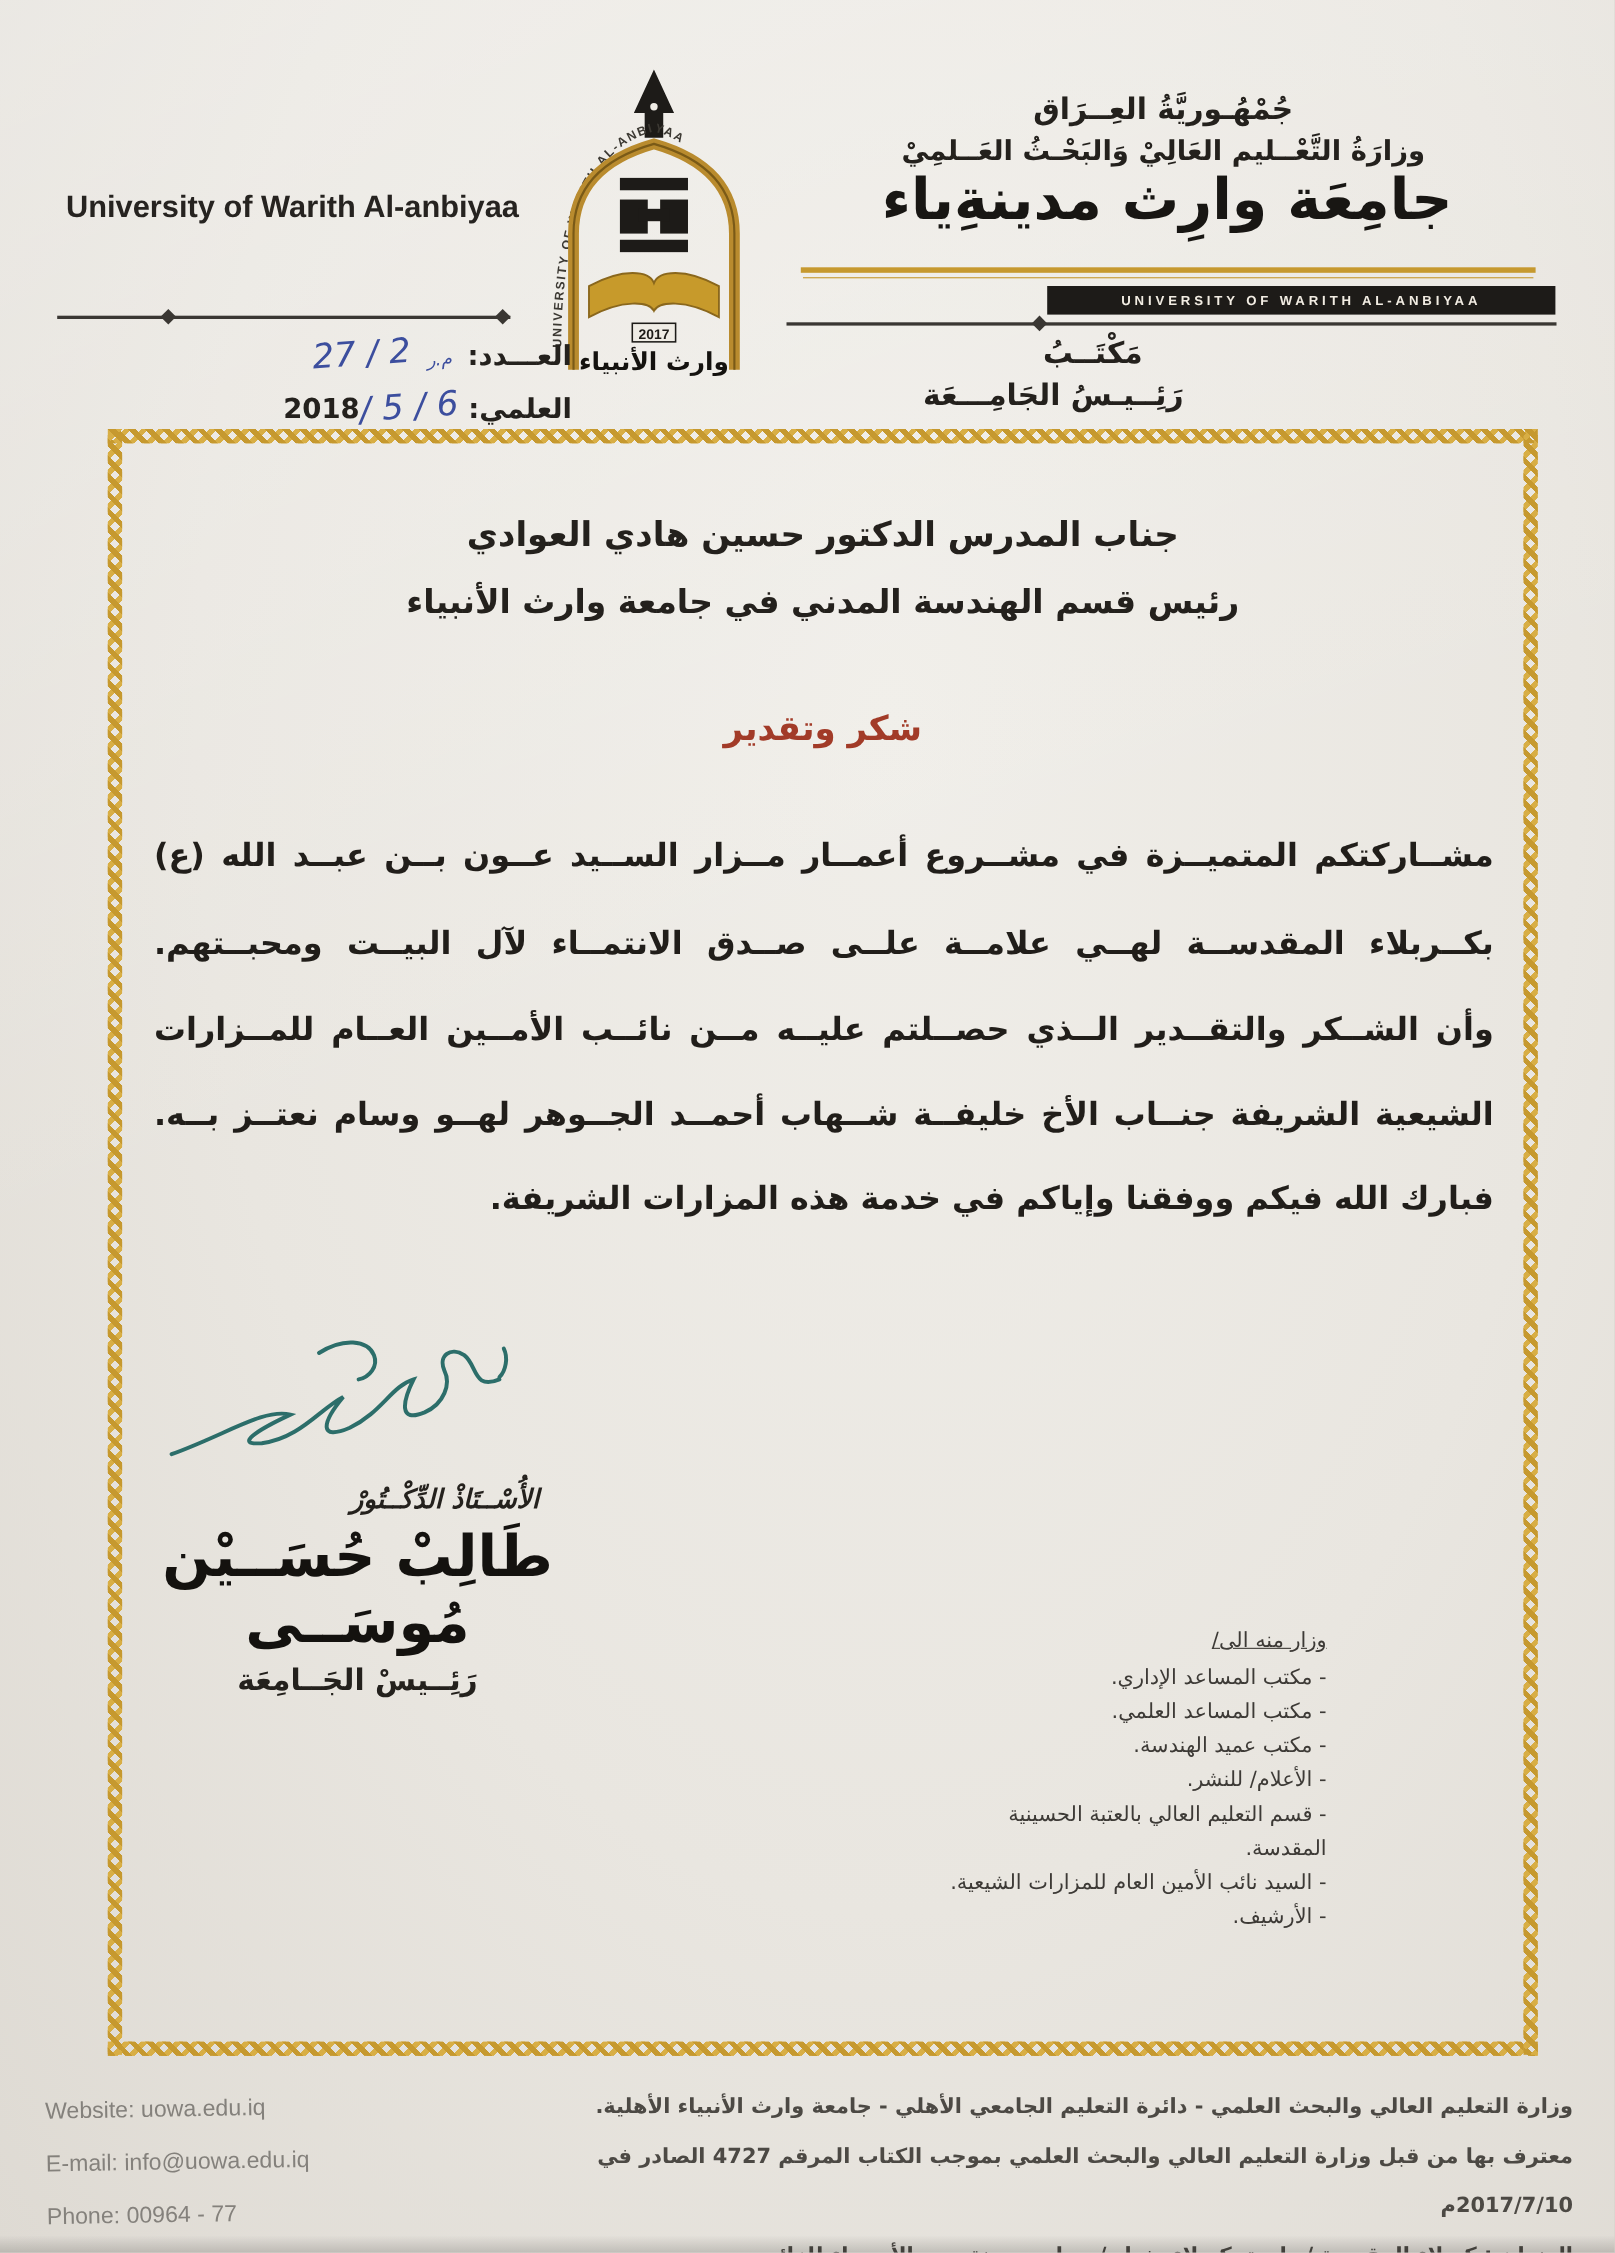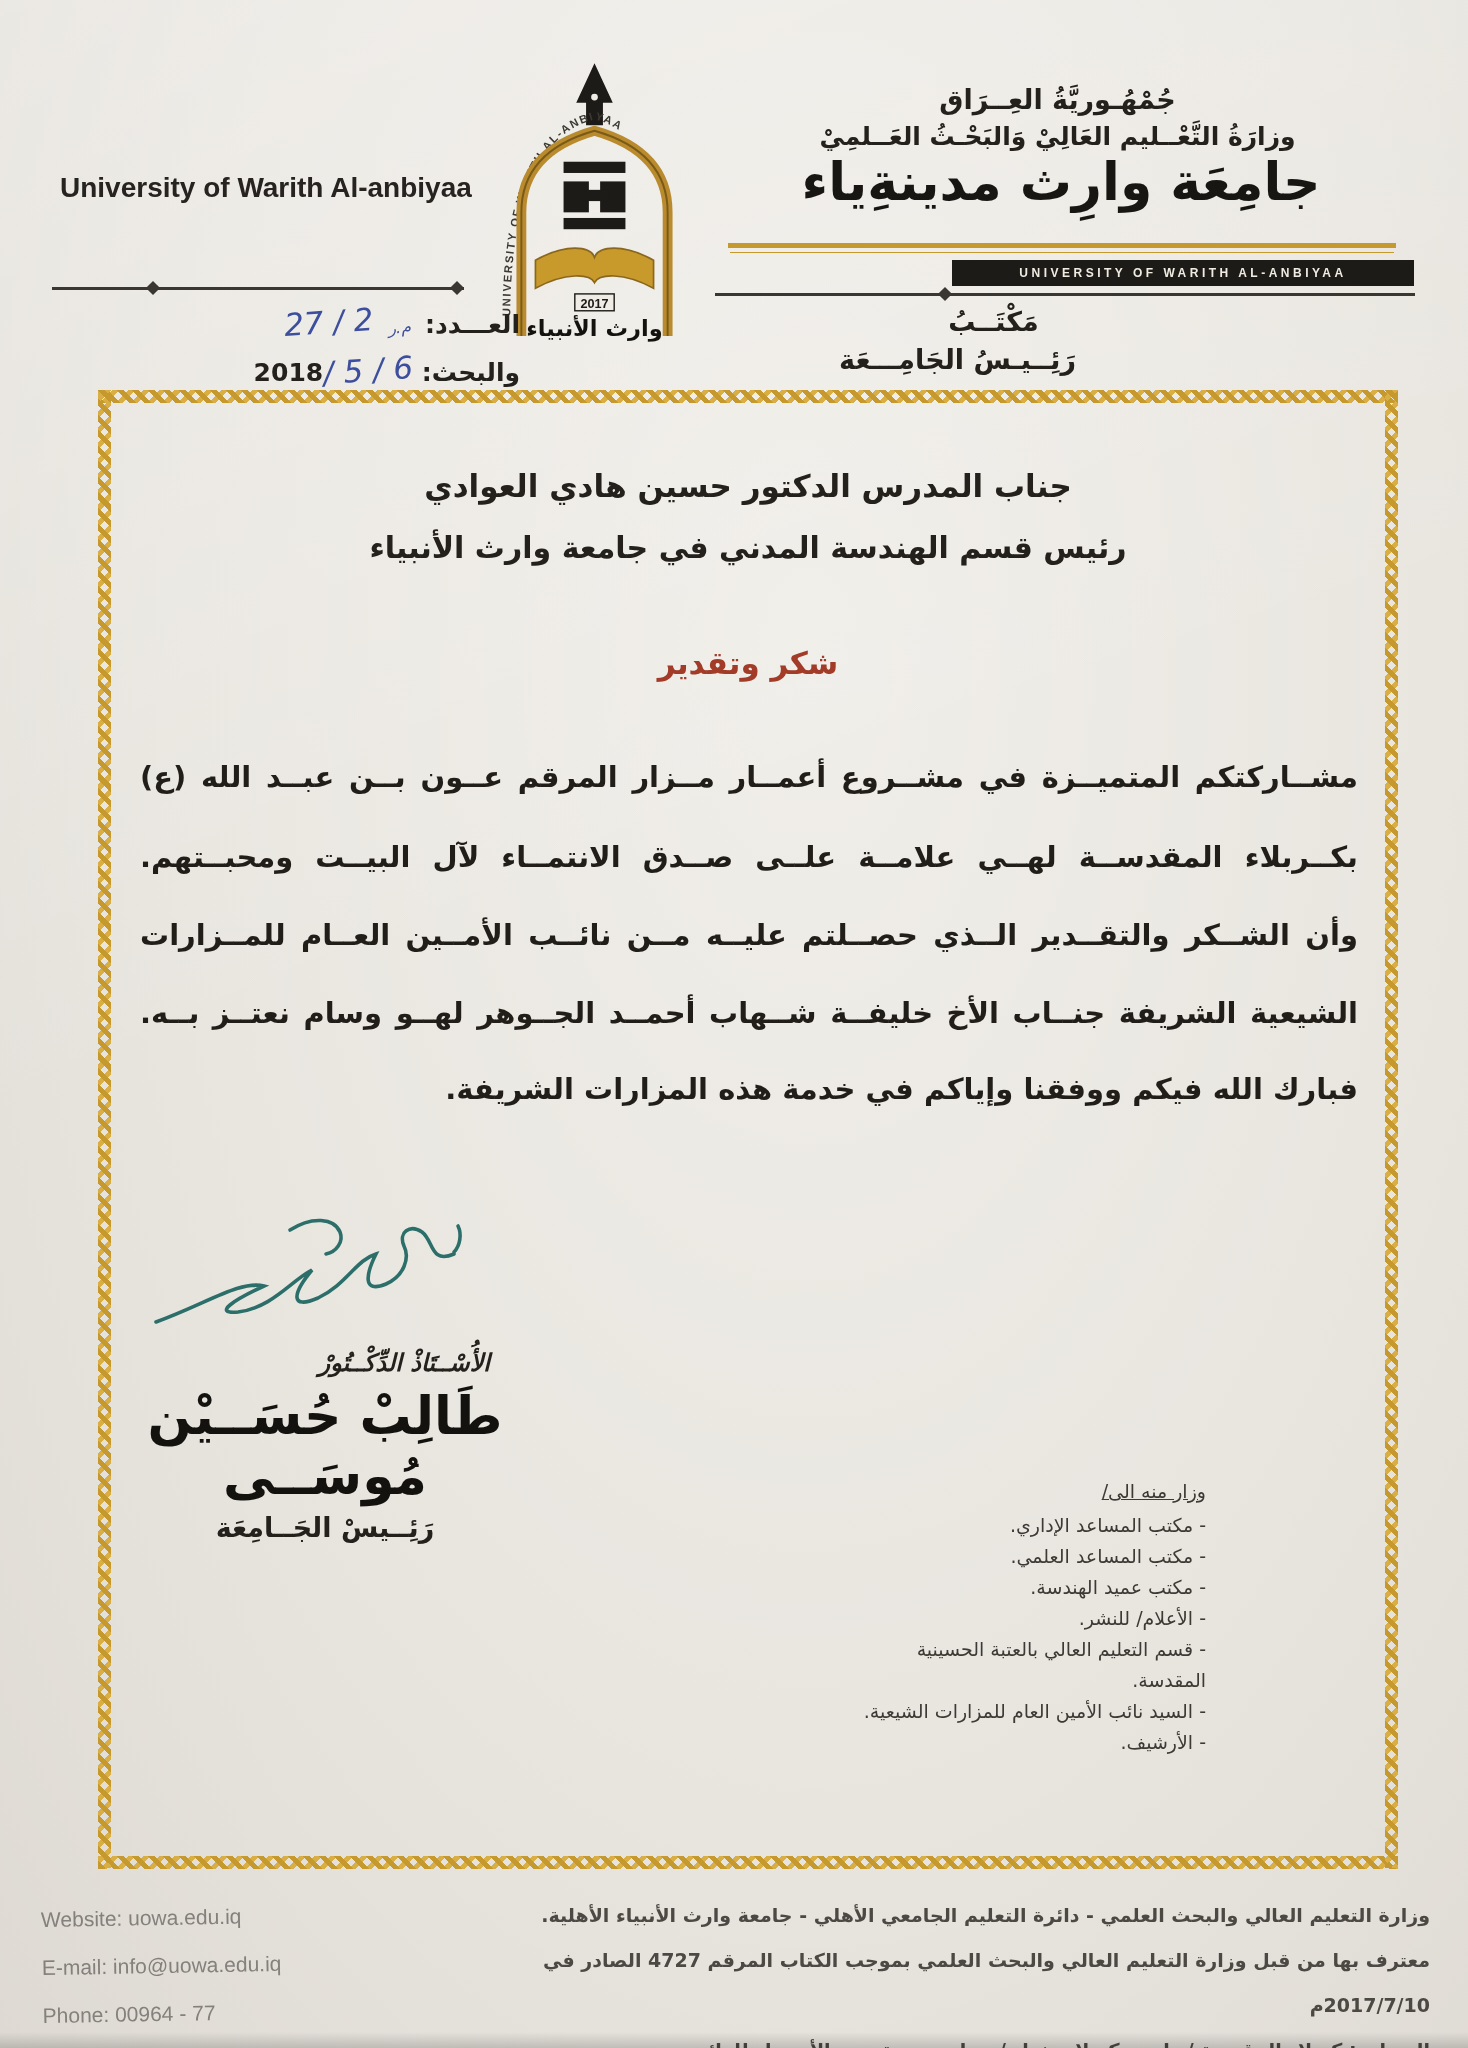--- a/index.html
+++ b/index.html
@@ -119,36 +119,36 @@
   <div class="abs knot" style="left:940px;top:289px;"></div>
   <div class="abs office1">مَكْتَــبُ</div>
   <div class="abs office2">رَئِــيـسُ الجَامِـــعَة</div>
 
   <div class="abs ref-row" style="left:175px;top:304px;width:345px;">
     <span>العـــدد:</span>
     <span class="hand hand-sm">م.ر</span>
     <span class="hand hand-big" dir="ltr">27 / 2</span>
   </div>
   <div class="abs ref-row" style="left:175px;top:352px;width:345px;">
-    <span>والبحث:</span>
+    <span>العلمي:</span>
     <span dir="ltr" style="margin-left:8px;">
       <span style="font-weight:bold;">2018</span><span class="hand hand-big">/ 5 / 6</span>
     </span>
   </div>
 
   <div class="abs gf gf-h" style="top:390px;"></div>
   <div class="abs gf gf-h" style="top:1856px;"></div>
   <div class="abs gf gf-v" style="left:98px;"></div>
   <div class="abs gf gf-v" style="left:1385px;"></div>
 
   <div class="abs addr" style="top:468px;">جناب المدرس الدكتور حسين هادي العوادي</div>
   <div class="abs subject" style="top:645px;color:#a23b28;">شكر وتقدير</div>
   <div class="abs addr" style="top:530px;font-size:30px;">رئيس قسم الهندسة المدني في جامعة وارث الأنبياء</div>
 
-  <div class="abs bodyline" style="top:760px;">مشــاركتكم المتميــزة في مشــروع أعمــار مــزار المرقم عــون بــن عبــد الله (ع)</div>
+  <div class="abs bodyline" style="top:760px;">مشــاركتكم المتميــزة في مشــروع أعمــار مــزار الســيد عــون بــن عبــد الله (ع)</div>
   <div class="abs bodyline" style="top:840px;">بكــربلاء المقدســة لهــي علامــة علــى صــدق الانتمــاء لآل البيــت ومحبــتهم.</div>
   <div class="abs bodyline" style="top:996px;">الشيعية الشريفة جنــاب الأخ خليفــة شــهاب أحمــد الجــوهر لهــو وسام نعتــز بــه.</div>
   <div class="abs bodyline" style="top:918px;">وأن الشــكر والتقــدير الــذي حصــلتم عليــه مــن نائــب الأمــين العــام للمــزارات</div>
   <div class="abs bodyline bodyline-last" style="top:1072px;">فبارك الله فيكم ووفقنا وإياكم في خدمة هذه المزارات الشريفة.</div>
 
   <div class="abs" style="left:140px;top:1208px;width:340px;height:135px;">
     <svg width="340" height="135" viewBox="0 0 340 135">
       <g fill="none" stroke="#2c6e6a" stroke-width="3.6" stroke-linecap="round">
         <path d="M16 114 C66 96 100 72 124 78 C94 92 72 106 98 104 C132 100 152 72 172 62 C152 86 150 102 178 90 C207 76 216 52 236 46 C226 66 222 86 246 76 C264 68 270 50 264 38 C258 24 270 16 282 24 C294 33 290 56 314 46"></path>
         <path d="M150 22 C172 8 194 10 200 24 C204 34 196 44 186 46"></path>

